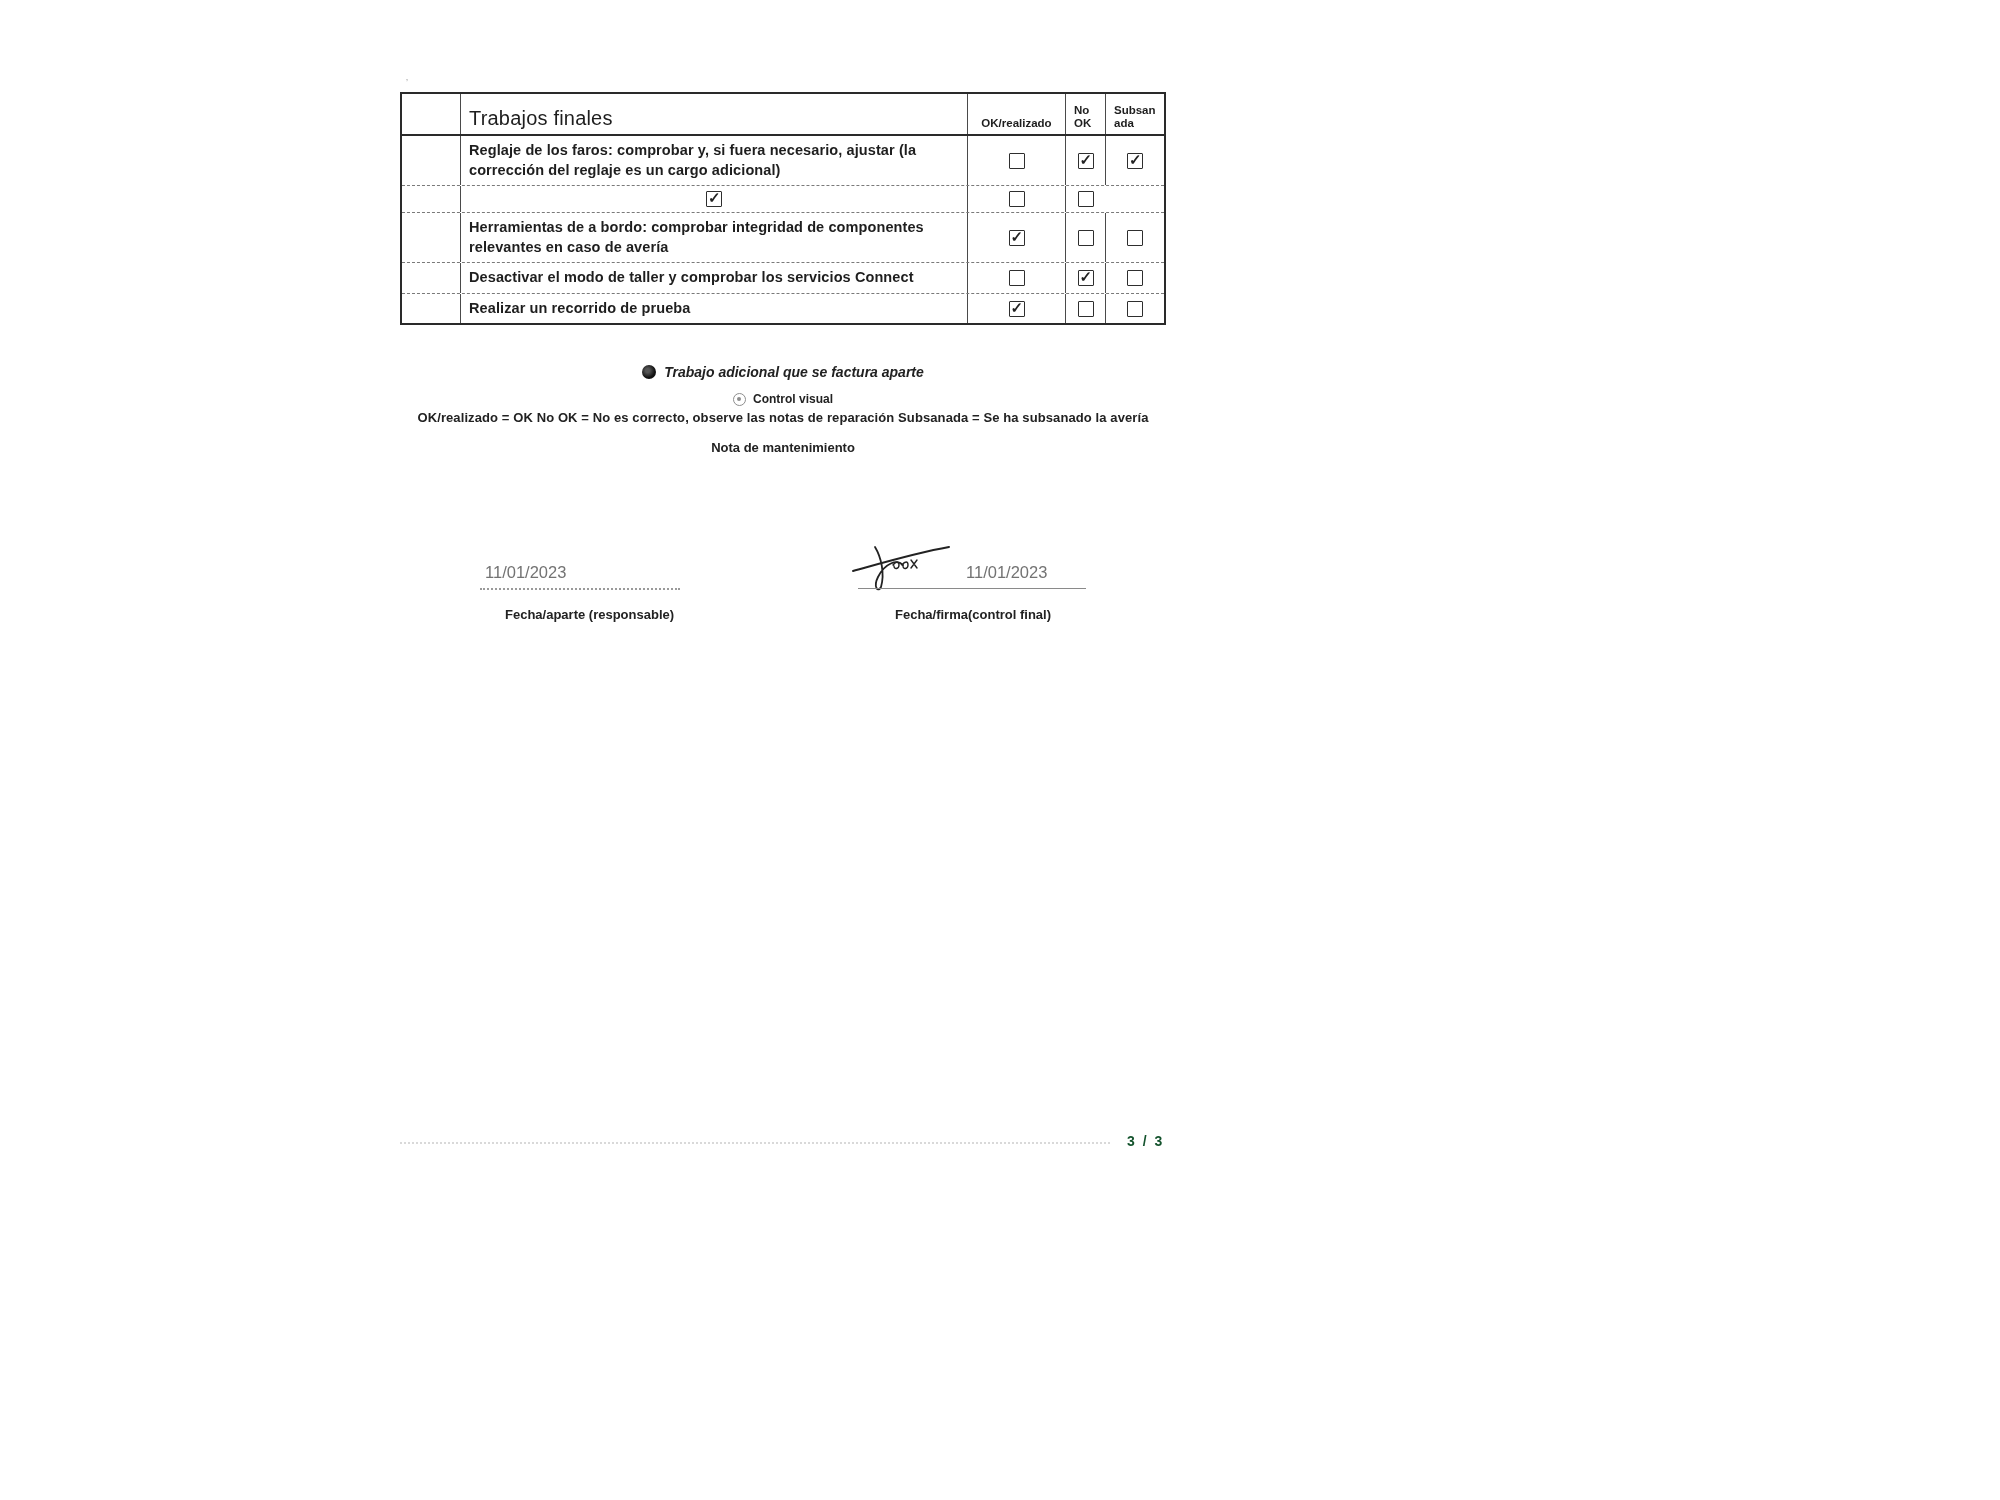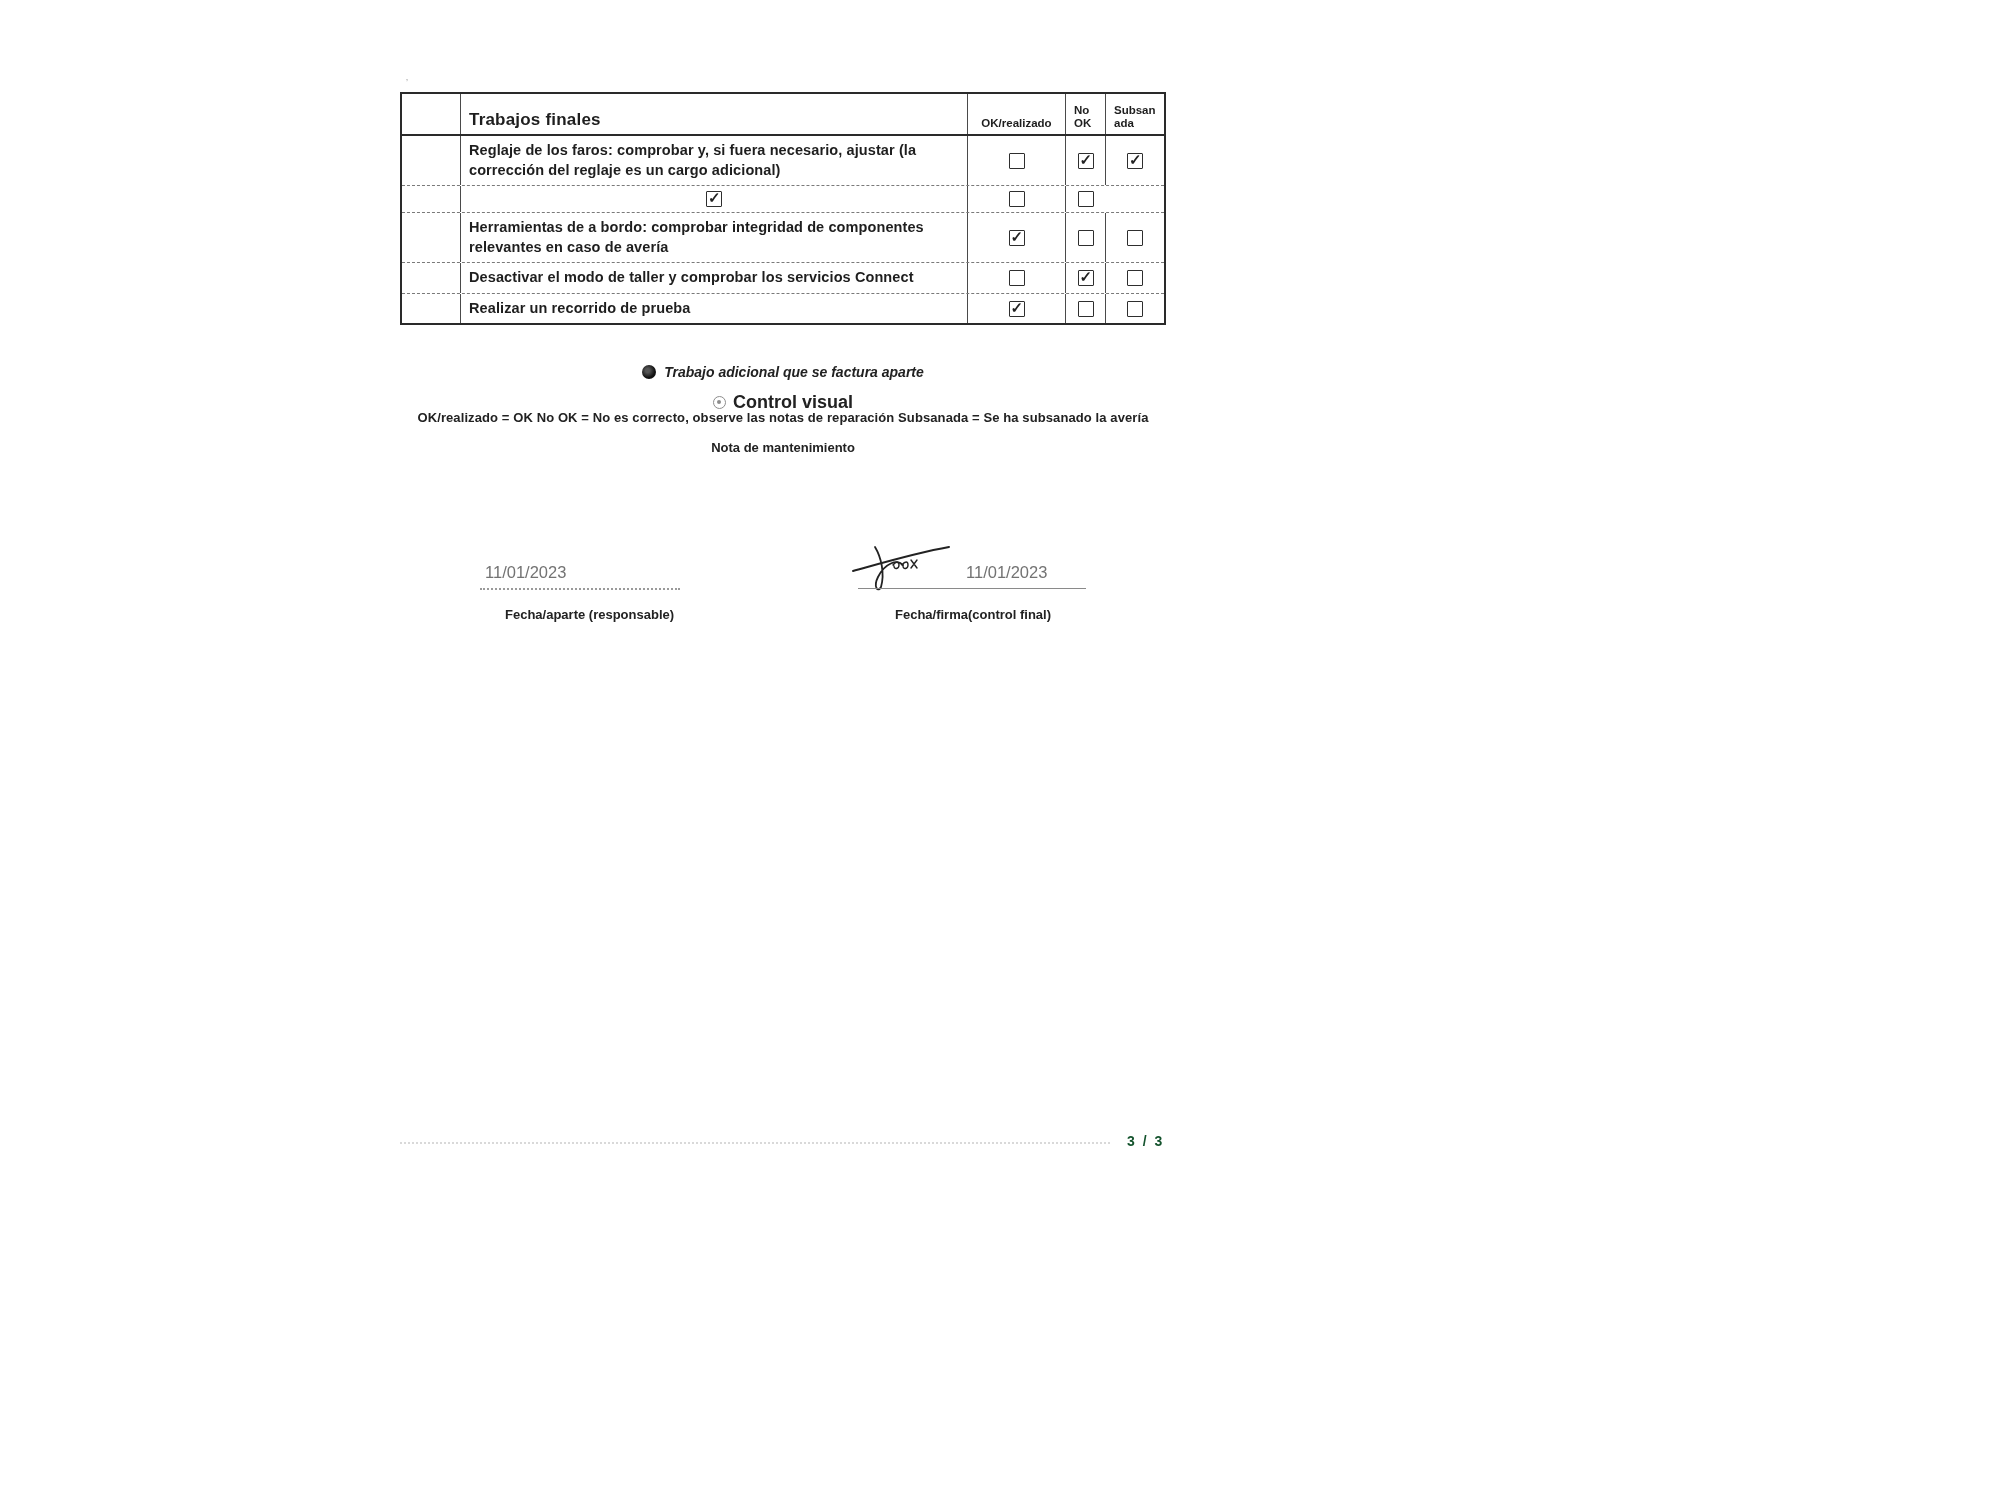--- a/index.html
+++ b/index.html
@@ -31,21 +31,21 @@
   .tcell {
     border-left: 1px solid #4a4a4a;
     padding: 5px 8px;
     display: flex;
     align-items: center;
   }
   .tcell:first-child { border-left: none; }
   .tcell.desc { font-weight: bold; font-size: 14.5px; line-height: 1.35; letter-spacing: 0.1px; }
   .tcell.check { justify-content: center; }
   .trow.header .tcell { align-items: flex-end; padding-bottom: 4px; }
-  .title-cell { font-weight: bold; font-size: 17px; letter-spacing: 0.2px; }
+  .title-cell { font-weight: normal; font-size: 20px; letter-spacing: 0.2px; }
   .colhead { font-weight: bold; font-size: 11.5px; line-height: 1.15; text-align: center; width: 100%; }
   .colhead.narrow { text-align: left; }
   .colhead.breakall { word-break: break-all; text-align: left; }
   .h-header { min-height: 42px; }
   .h-2line  { min-height: 44px; }
   .h-1line  { min-height: 25px; }
 
   .checkbox {
     width: 16px; height: 16px;
     border: 1.6px solid #2e2e2e;
@@ -69,21 +69,21 @@
     text-align: center; font-size: 14px;
     display: flex; align-items: center; justify-content: center; gap: 8px; font-style: italic;
   }
   .dot-icon {
     width: 14px; height: 14px; border-radius: 50%;
     background: radial-gradient(circle at 40% 40%, #555 0 2px, #111 60%);
     display: inline-block; flex: 0 0 auto;
   }
   .legend-visual {
     left: 400px; top: 392px; width: 766px;
-    text-align: left; font-size: 18px;
+    text-align: left; font-size: 12px;
     display: flex; align-items: center; justify-content: center; gap: 7px;
   }
   .eye-icon {
     width: 13px; height: 13px; border: 1.4px solid #666; border-radius: 50%;
     position: relative; display: inline-block; flex: 0 0 auto; opacity: .75;
   }
   .eye-icon::after {
     content: ""; position: absolute; left: 3px; top: 3px;
     width: 4px; height: 4px; border-radius: 50%; background: #666;
   }

